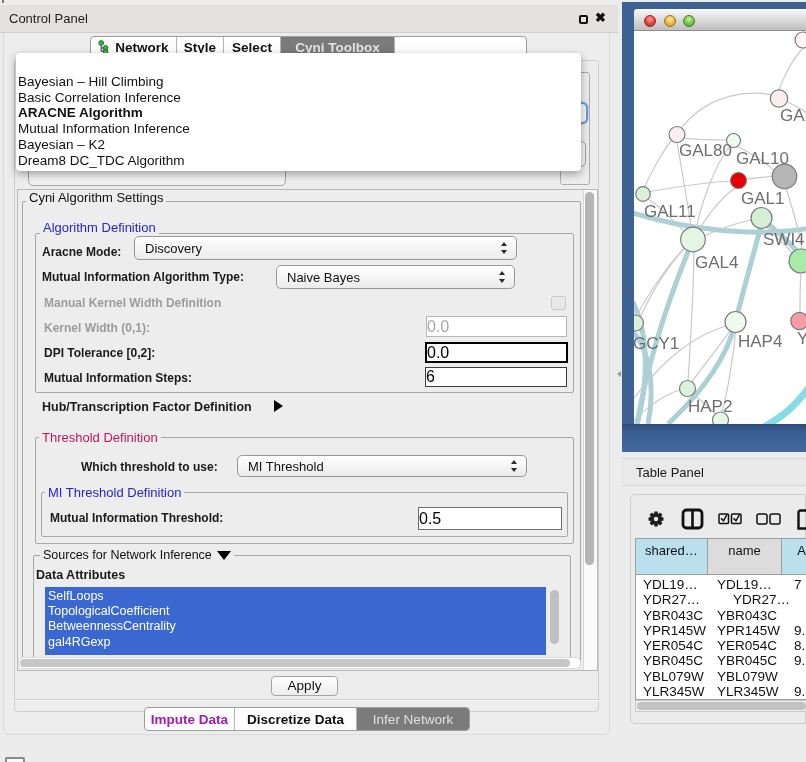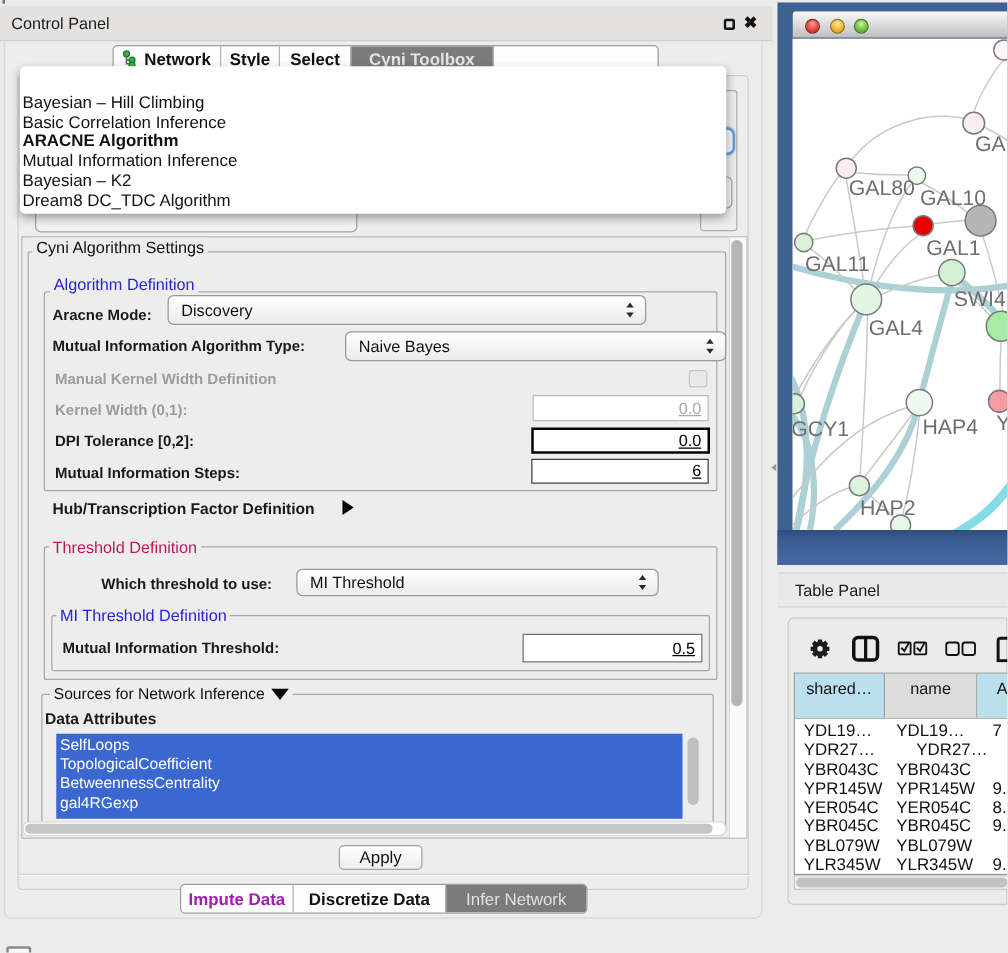--- a/index.html
+++ b/index.html
@@ -6,21 +6,21 @@
 html,body { width:806px; height:762px; background:#ececec; font-family:"Liberation Sans", sans-serif; overflow:hidden; position:relative; }
 body { filter:brightness(1); }
 .abs { position:absolute; }
 .grouplabel { position:absolute; background:#ededed; padding:0 3px; white-space:nowrap; }
 .combo { position:absolute; border:1px solid #989898; border-radius:5px; background:linear-gradient(#ffffff,#ebebeb); font-size:13px; color:#111; }
 .combo .txt { position:absolute; left:10px; top:50%; transform:translateY(-50%); }
 .arr { position:absolute; right:8px; top:50%; transform:translateY(-50%); width:8px; height:12px; }
 .arr:before { content:""; position:absolute; left:1px; top:0; border-left:3.2px solid transparent; border-right:3.2px solid transparent; border-bottom:4.5px solid #2a2a2a; }
 .arr:after { content:""; position:absolute; left:1px; bottom:0; border-left:3.2px solid transparent; border-right:3.2px solid transparent; border-top:4.5px solid #2a2a2a; }
 .lbl { position:absolute; font-size:12px; font-weight:bold; color:#1a1a1a; white-space:nowrap; }
-.field { position:absolute; background:#fff; font-size:13px; text-align:right; padding-right:5px;text-decoration:underline; }
+.field { position:absolute; background:#fff; font-size:16px; padding-right:5px; }
 </style>
 </head>
 <body>
 
 <div class="abs" style="left:3px; top:5px; width:607px; height:730px; background:#ededed; border:1px solid #d8d8d8; border-radius:0 0 6px 6px;"></div>
 
 <div class="abs" style="left:2px; top:0; width:2px; height:3px; background:#777;"></div>
 
 <div class="abs" style="left:0; top:5px; width:618px; height:28px; background:#e3e2e1; border-bottom:1px solid #cfcfcf;"></div>
 <div class="abs" style="left:9px; top:11px; font-size:13px; color:#1c1c1c;">Control Panel</div>
@@ -60,21 +60,21 @@
 <div class="abs" style="left:35px; top:233px; width:539px; height:160px; border:1px solid #a8a8a8; border-radius:2px;"></div>
 <div class="grouplabel" style="left:40px; top:220px; font-size:13px; color:#2626cc;">Algorithm Definition</div>
 
 <div class="lbl" style="left:42px; top:245px;">Aracne Mode:</div>
 <div class="combo" style="left:134px; top:236px; width:383px; height:24px;">
     <span class="txt">Discovery</span>
     <span class="arr"></span>
   </div>
 
 <div class="lbl" style="left:42px; top:270px;">Mutual Information Algorithm Type:</div>
-<div class="combo" style="left:276px; top:265px; width:305px; height:24px;padding-left:40px;">
+<div class="combo" style="left:276px; top:265px; width:239px; height:24px;padding-left:40px;">
     <span class="txt">Naive Bayes</span>
     <span class="arr"></span>
   </div>
 
 <div class="lbl" style="left:44px; top:296px; color:#9c9c9c;">Manual Kernel Width Definition</div>
 <div class="abs" style="left:551px; top:296px; width:15px; height:14px; background:#e9e9e9; border:1px solid #c8c8c8; border-radius:3px;"></div>
 
 <div class="lbl" style="left:44px; top:321px; color:#9c9c9c;">Kernel Width (0,1):</div>
 <div class="field" style="left:426px; top:316px; width:141px; height:21px; border:1px solid #b8b8b8; color:#a8a8a8; line-height:19px;">0.0</div>
 

